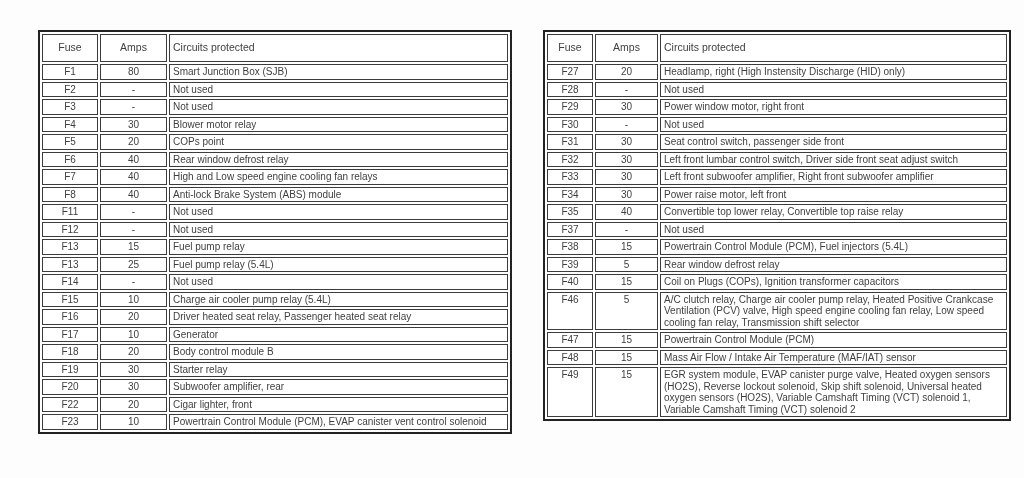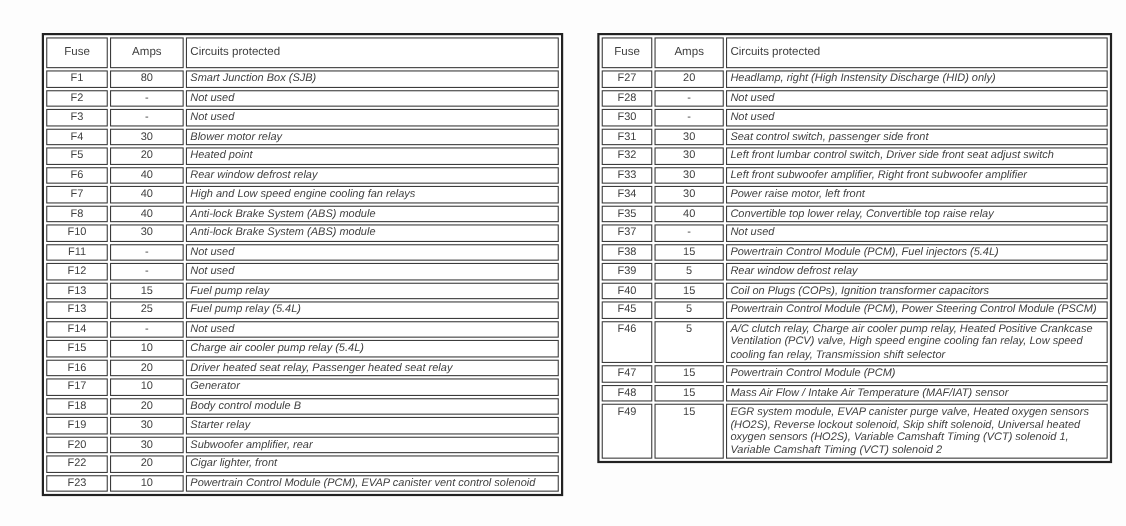--- a/index.html
+++ b/index.html
@@ -43,21 +43,21 @@
     overflow: hidden;
   }
   table.fuse-table th {
     height: 24px;
     vertical-align: middle;
     font-size: 10.5px;
   }
   .col-fuse, .col-amps { text-align: center; }
   .col-circ { text-align: left; padding-left: 8px; }
   th.col-circ { padding-left: 8px; }
-  td.col-circ { padding-right: 6px; font-style: italic; }
+  td.col-circ { padding-right: 6px; }
   tr.last-row td { height: 26px; }
 </style>
 </head>
 <body>
 
 <div class="page">
 
   <div class="tbl-wrap left">
     <table class="fuse-table">
       <colgroup>
@@ -89,40 +89,35 @@
             <td class="col-circ">Not used</td>
           </tr>
           <tr>
             <td class="col-fuse">F4</td>
             <td class="col-amps">30</td>
             <td class="col-circ">Blower motor relay</td>
           </tr>
           <tr>
             <td class="col-fuse">F5</td>
             <td class="col-amps">20</td>
-            <td class="col-circ">Heated point</td>
+            <td class="col-circ">COPs point</td>
           </tr>
           <tr>
             <td class="col-fuse">F6</td>
             <td class="col-amps">40</td>
             <td class="col-circ">Rear window defrost relay</td>
           </tr>
           <tr>
             <td class="col-fuse">F7</td>
             <td class="col-amps">40</td>
             <td class="col-circ">High and Low speed engine cooling fan relays</td>
           </tr>
           <tr>
             <td class="col-fuse">F8</td>
             <td class="col-amps">40</td>
-            <td class="col-circ">Anti-lock Brake System (ABS) module</td>
-          </tr>
-          <tr>
-            <td class="col-fuse">F10</td>
-            <td class="col-amps">30</td>
             <td class="col-circ">Anti-lock Brake System (ABS) module</td>
           </tr>
           <tr>
             <td class="col-fuse">F11</td>
             <td class="col-amps">-</td>
             <td class="col-circ">Not used</td>
           </tr>
           <tr>
             <td class="col-fuse">F12</td>
             <td class="col-amps">-</td>
@@ -206,20 +201,25 @@
             <td class="col-fuse">F27</td>
             <td class="col-amps">20</td>
             <td class="col-circ">Headlamp, right (High Instensity Discharge (HID) only)</td>
           </tr>
           <tr>
             <td class="col-fuse">F28</td>
             <td class="col-amps">-</td>
             <td class="col-circ">Not used</td>
           </tr>
           <tr>
+            <td class="col-fuse">F29</td>
+            <td class="col-amps">30</td>
+            <td class="col-circ">Power window motor, right front</td>
+          </tr>
+          <tr>
             <td class="col-fuse">F30</td>
             <td class="col-amps">-</td>
             <td class="col-circ">Not used</td>
           </tr>
           <tr>
             <td class="col-fuse">F31</td>
             <td class="col-amps">30</td>
             <td class="col-circ">Seat control switch, passenger side front</td>
           </tr>
           <tr>
@@ -256,25 +256,20 @@
             <td class="col-fuse">F39</td>
             <td class="col-amps">5</td>
             <td class="col-circ">Rear window defrost relay</td>
           </tr>
           <tr>
             <td class="col-fuse">F40</td>
             <td class="col-amps">15</td>
             <td class="col-circ">Coil on Plugs (COPs), Ignition transformer capacitors</td>
           </tr>
           <tr>
-            <td class="col-fuse">F45</td>
-            <td class="col-amps">5</td>
-            <td class="col-circ">Powertrain Control Module (PCM), Power Steering Control Module (PSCM)</td>
-          </tr>
-          <tr>
             <td class="col-fuse">F46</td>
             <td class="col-amps">5</td>
             <td class="col-circ">A/C clutch relay, Charge air cooler pump relay, Heated Positive Crankcase Ventilation (PCV) valve, High speed engine cooling fan relay, Low speed cooling fan relay, Transmission shift selector</td>
           </tr>
           <tr>
             <td class="col-fuse">F47</td>
             <td class="col-amps">15</td>
             <td class="col-circ">Powertrain Control Module (PCM)</td>
           </tr>
           <tr>

